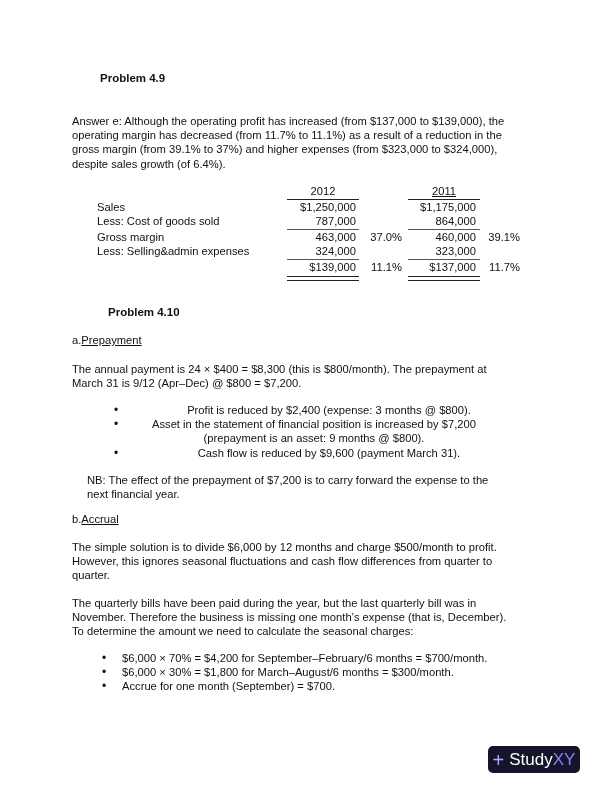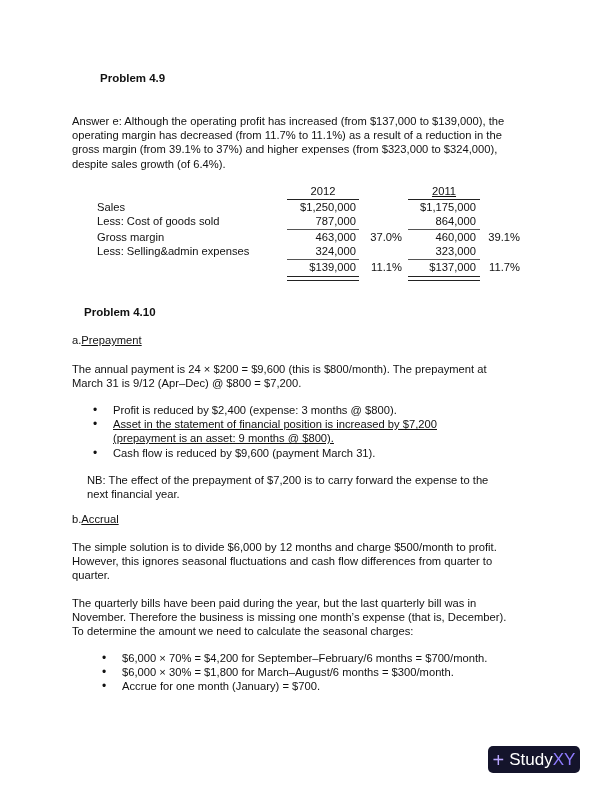--- a/index.html
+++ b/index.html
@@ -64,34 +64,34 @@
   <div class="line" style="left:408px; width:72px; top:259px; background:#555;"></div>
 
   <div class="num" style="left:270px; width:86px; top:261px;">$139,000</div>
   <div class="pct" style="left:360px; width:42px; top:261px;">11.1%</div>
   <div class="num" style="left:390px; width:86px; top:261px;">$137,000</div>
   <div class="pct" style="left:478px; width:42px; top:261px;">11.7%</div>
   <div class="dbl" style="left:287px; width:72px; top:276px;"></div>
   <div class="dbl" style="left:408px; width:72px; top:276px;"></div>
 </div>
 
-<div class="abs bold" style="left:56px; top:306px; font-size:11.5px;">Problem 4.10</div>
+<div class="abs bold" style="left:80px; top:306px; font-size:11.5px;">Problem 4.10</div>
 
 <div class="abs" style="left:72px; top:334px;">
   <span>a.</span><span class="u">Prepayment</span>
 </div>
 
 <div class="abs" style="left:72px; top:362px; width:480px;">
-  <p>The annual payment is 24 × $200 = $9,600 (this is $800/month). The prepayment at</p>
+  <p>The annual payment is 24 × $400 = $8,300 (this is $800/month). The prepayment at</p>
   <p>March 31 is 9/12 (Apr–Dec) @ $800 = $7,200.</p>
 </div>
 
-<ul class="abs" style="left:63px; top:403px; width:440px;">
+<ul class="abs" style="left:84px; top:403px; width:440px;text-align:center;">
   <li>Profit is reduced by $2,400 (expense: 3 months @ $800).</li>
-  <li style="width:360px;text-decoration:underline;">Asset in the statement of financial position is increased by $7,200 (prepayment is an asset: 9 months @ $800).</li>
+  <li style="width:360px;">Asset in the statement of financial position is increased by $7,200 (prepayment is an asset: 9 months @ $800).</li>
   <li>Cash flow is reduced by $9,600 (payment March 31).</li>
 </ul>
 
 <div class="abs" style="left:87px; top:473px; width:470px;">
   <p>NB: The effect of the prepayment of $7,200 is to carry forward the expense to the</p>
   <p>next financial year.</p>
 </div>
 
 <div class="abs" style="left:72px; top:513px;">
   <span>b.</span><span class="u">Accrual</span>
@@ -105,19 +105,19 @@
 
 <div class="abs" style="left:72px; top:596px; width:490px;">
   <p>The quarterly bills have been paid during the year, but the last quarterly bill was in</p>
   <p>November. Therefore the business is missing one month’s expense (that is, December).</p>
   <p>To determine the amount we need to calculate the seasonal charges:</p>
 </div>
 
 <ul class="abs" style="left:72px; top:651px; width:480px;">
   <li>$6,000 × 70% = $4,200 for September–February/6 months = $700/month.</li>
   <li>$6,000 × 30% = $1,800 for March–August/6 months = $300/month.</li>
-  <li>Accrue for one month (January) = $700.</li>
+  <li>Accrue for one month (September) = $700.</li>
 </ul>
 
 <div class="badge">
   <span class="plus">+</span>
   <span class="brand"><span>Study</span><span class="xy">XY</span></span>
 </div>
 
 </body></html>

